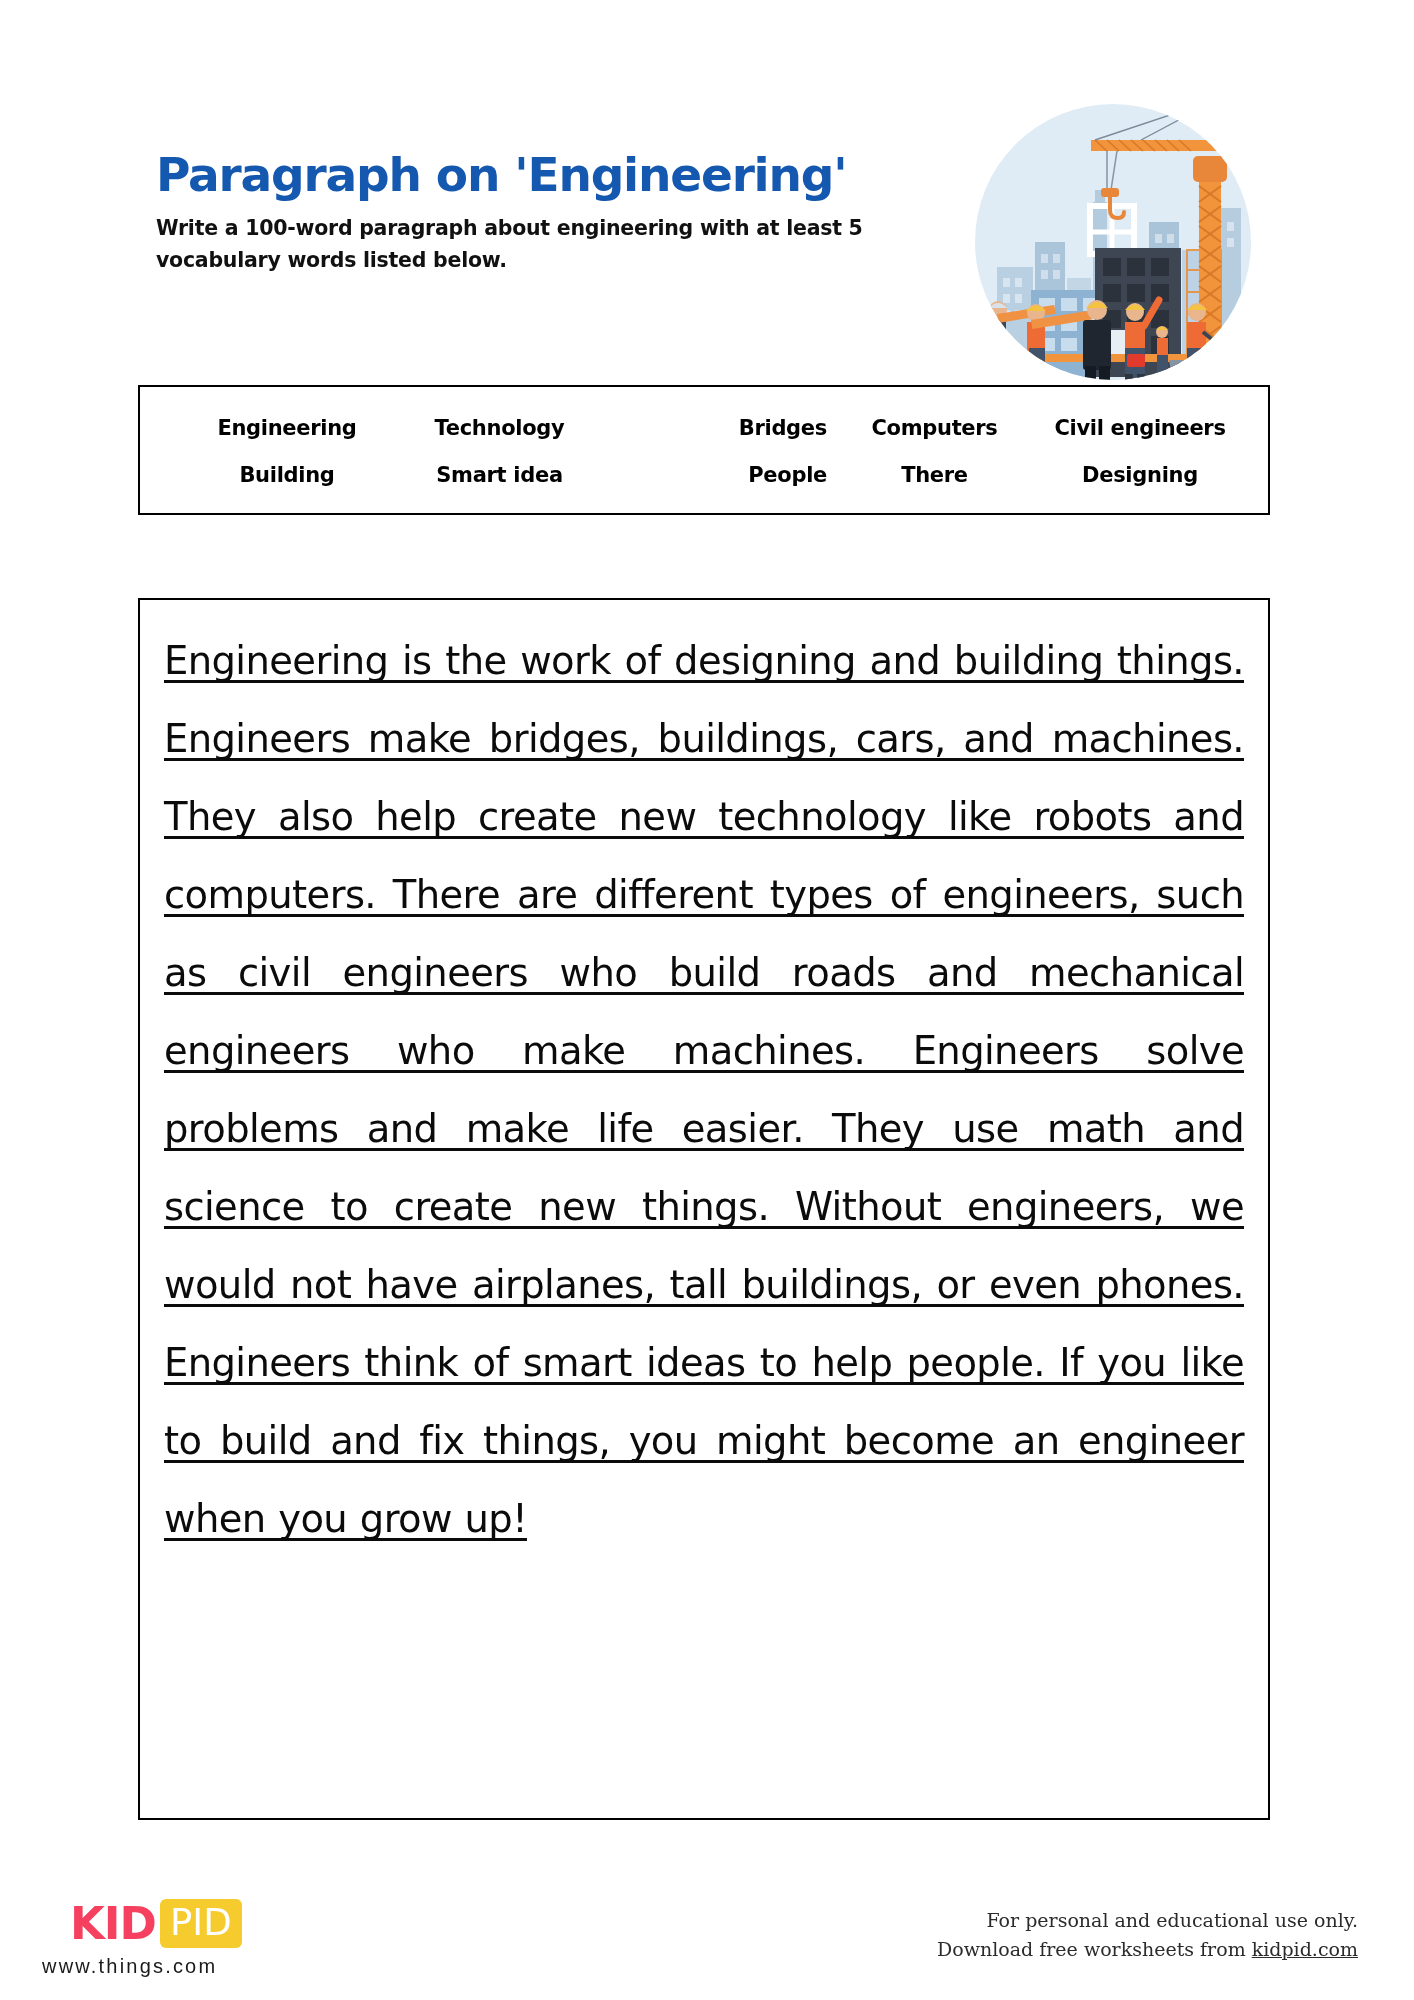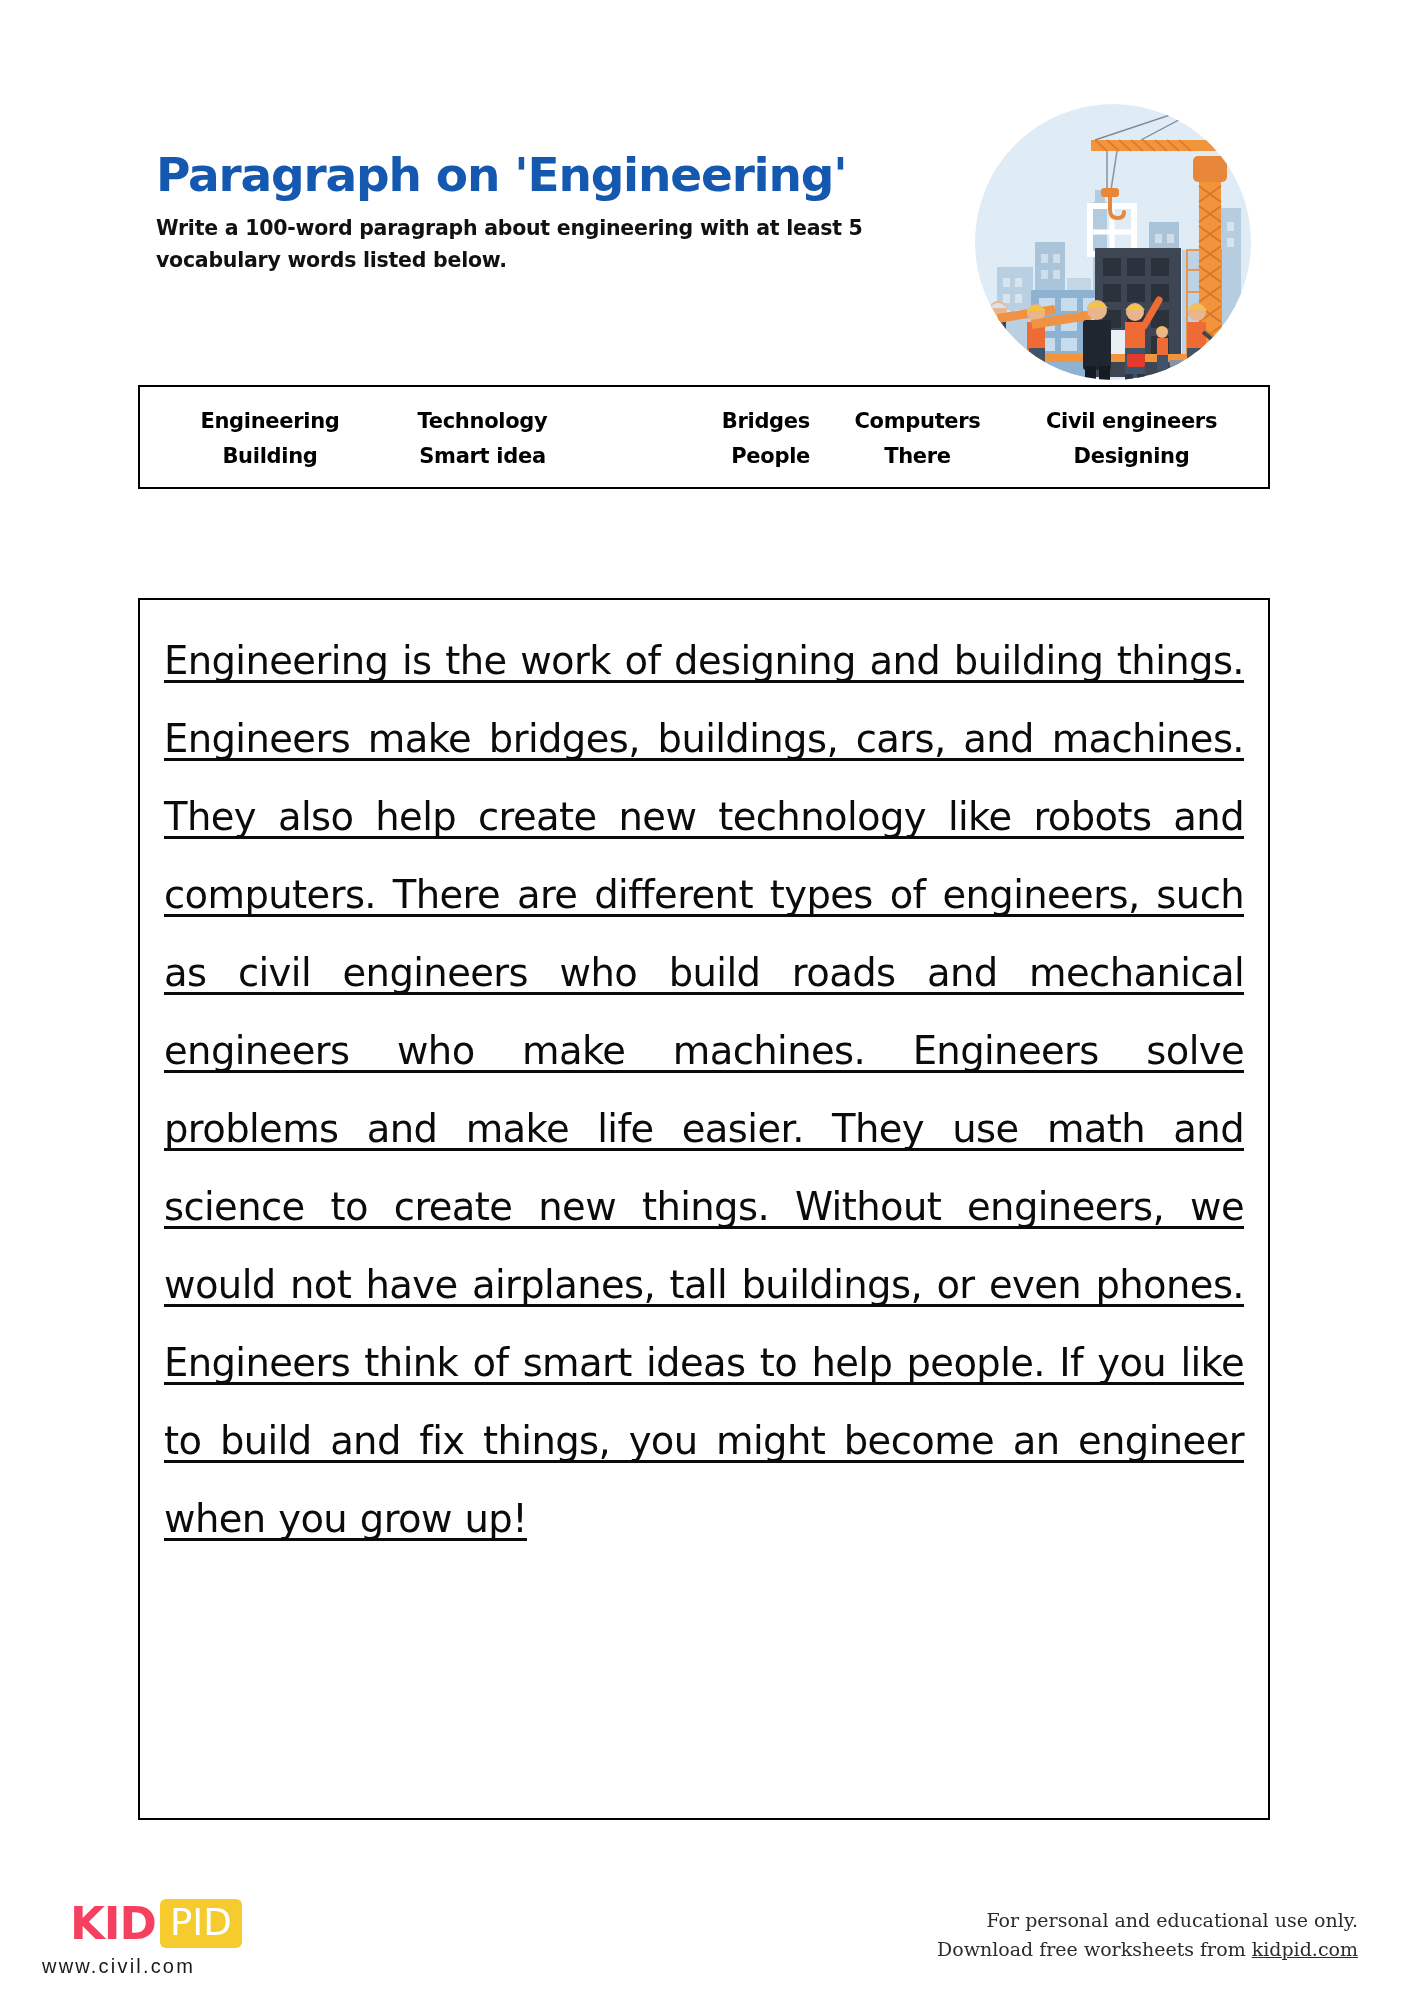--- a/index.html
+++ b/index.html
@@ -53,24 +53,24 @@
     height: 300px;
   }
   .illustration svg { display: block; width: 100%; height: 100%; }
 
   
   .vocab-box {
     position: absolute;
     left: 138px;
     top: 385px;
     width: 1132px;
-    height: 104px;
+    height: 130px;
     border: 2.5px solid #000000;
     background: #ffffff;
-    padding: 17px 30px 14px 30px;
+    padding: 17px 30px 14px 47px;
   }
   .vocab-row {
     display: flex;
     width: 100%;
     height: 50%;
     align-items: center;
   }
   .vocab-cell {
     font-family: "DejaVu Sans", sans-serif;
     font-size: 21px;
@@ -407,21 +407,21 @@
 
   <div class="answer-box">
     <div class="answer-text">Engineering is the work of designing and building things. Engineers make bridges, buildings, cars, and machines. They also help create new technology like robots and computers. There are different types of engineers, such as civil engineers who build roads and mechanical engineers who make machines. Engineers solve problems and make life easier. They use math and science to create new things. Without engineers, we would not have airplanes, tall buildings, or even phones. Engineers think of smart ideas to help people. If you like to build and fix things, you might become an engineer when you grow up!</div>
   </div>
 
   <div class="footer-logo">
     <div class="logo-row">
       <span class="logo-kid">KID</span>
       <span class="logo-pid">PID</span>
     </div>
-    <div class="logo-url">www.civil.com</div>
+    <div class="logo-url">www.things.com</div>
   </div>
 
   <div class="footer-right">
     <div>For personal and educational use only.</div>
     <div>
       <span>Download free worksheets from </span><span class="link">kidpid.com</span>
     </div>
   </div>
 
 </div>

